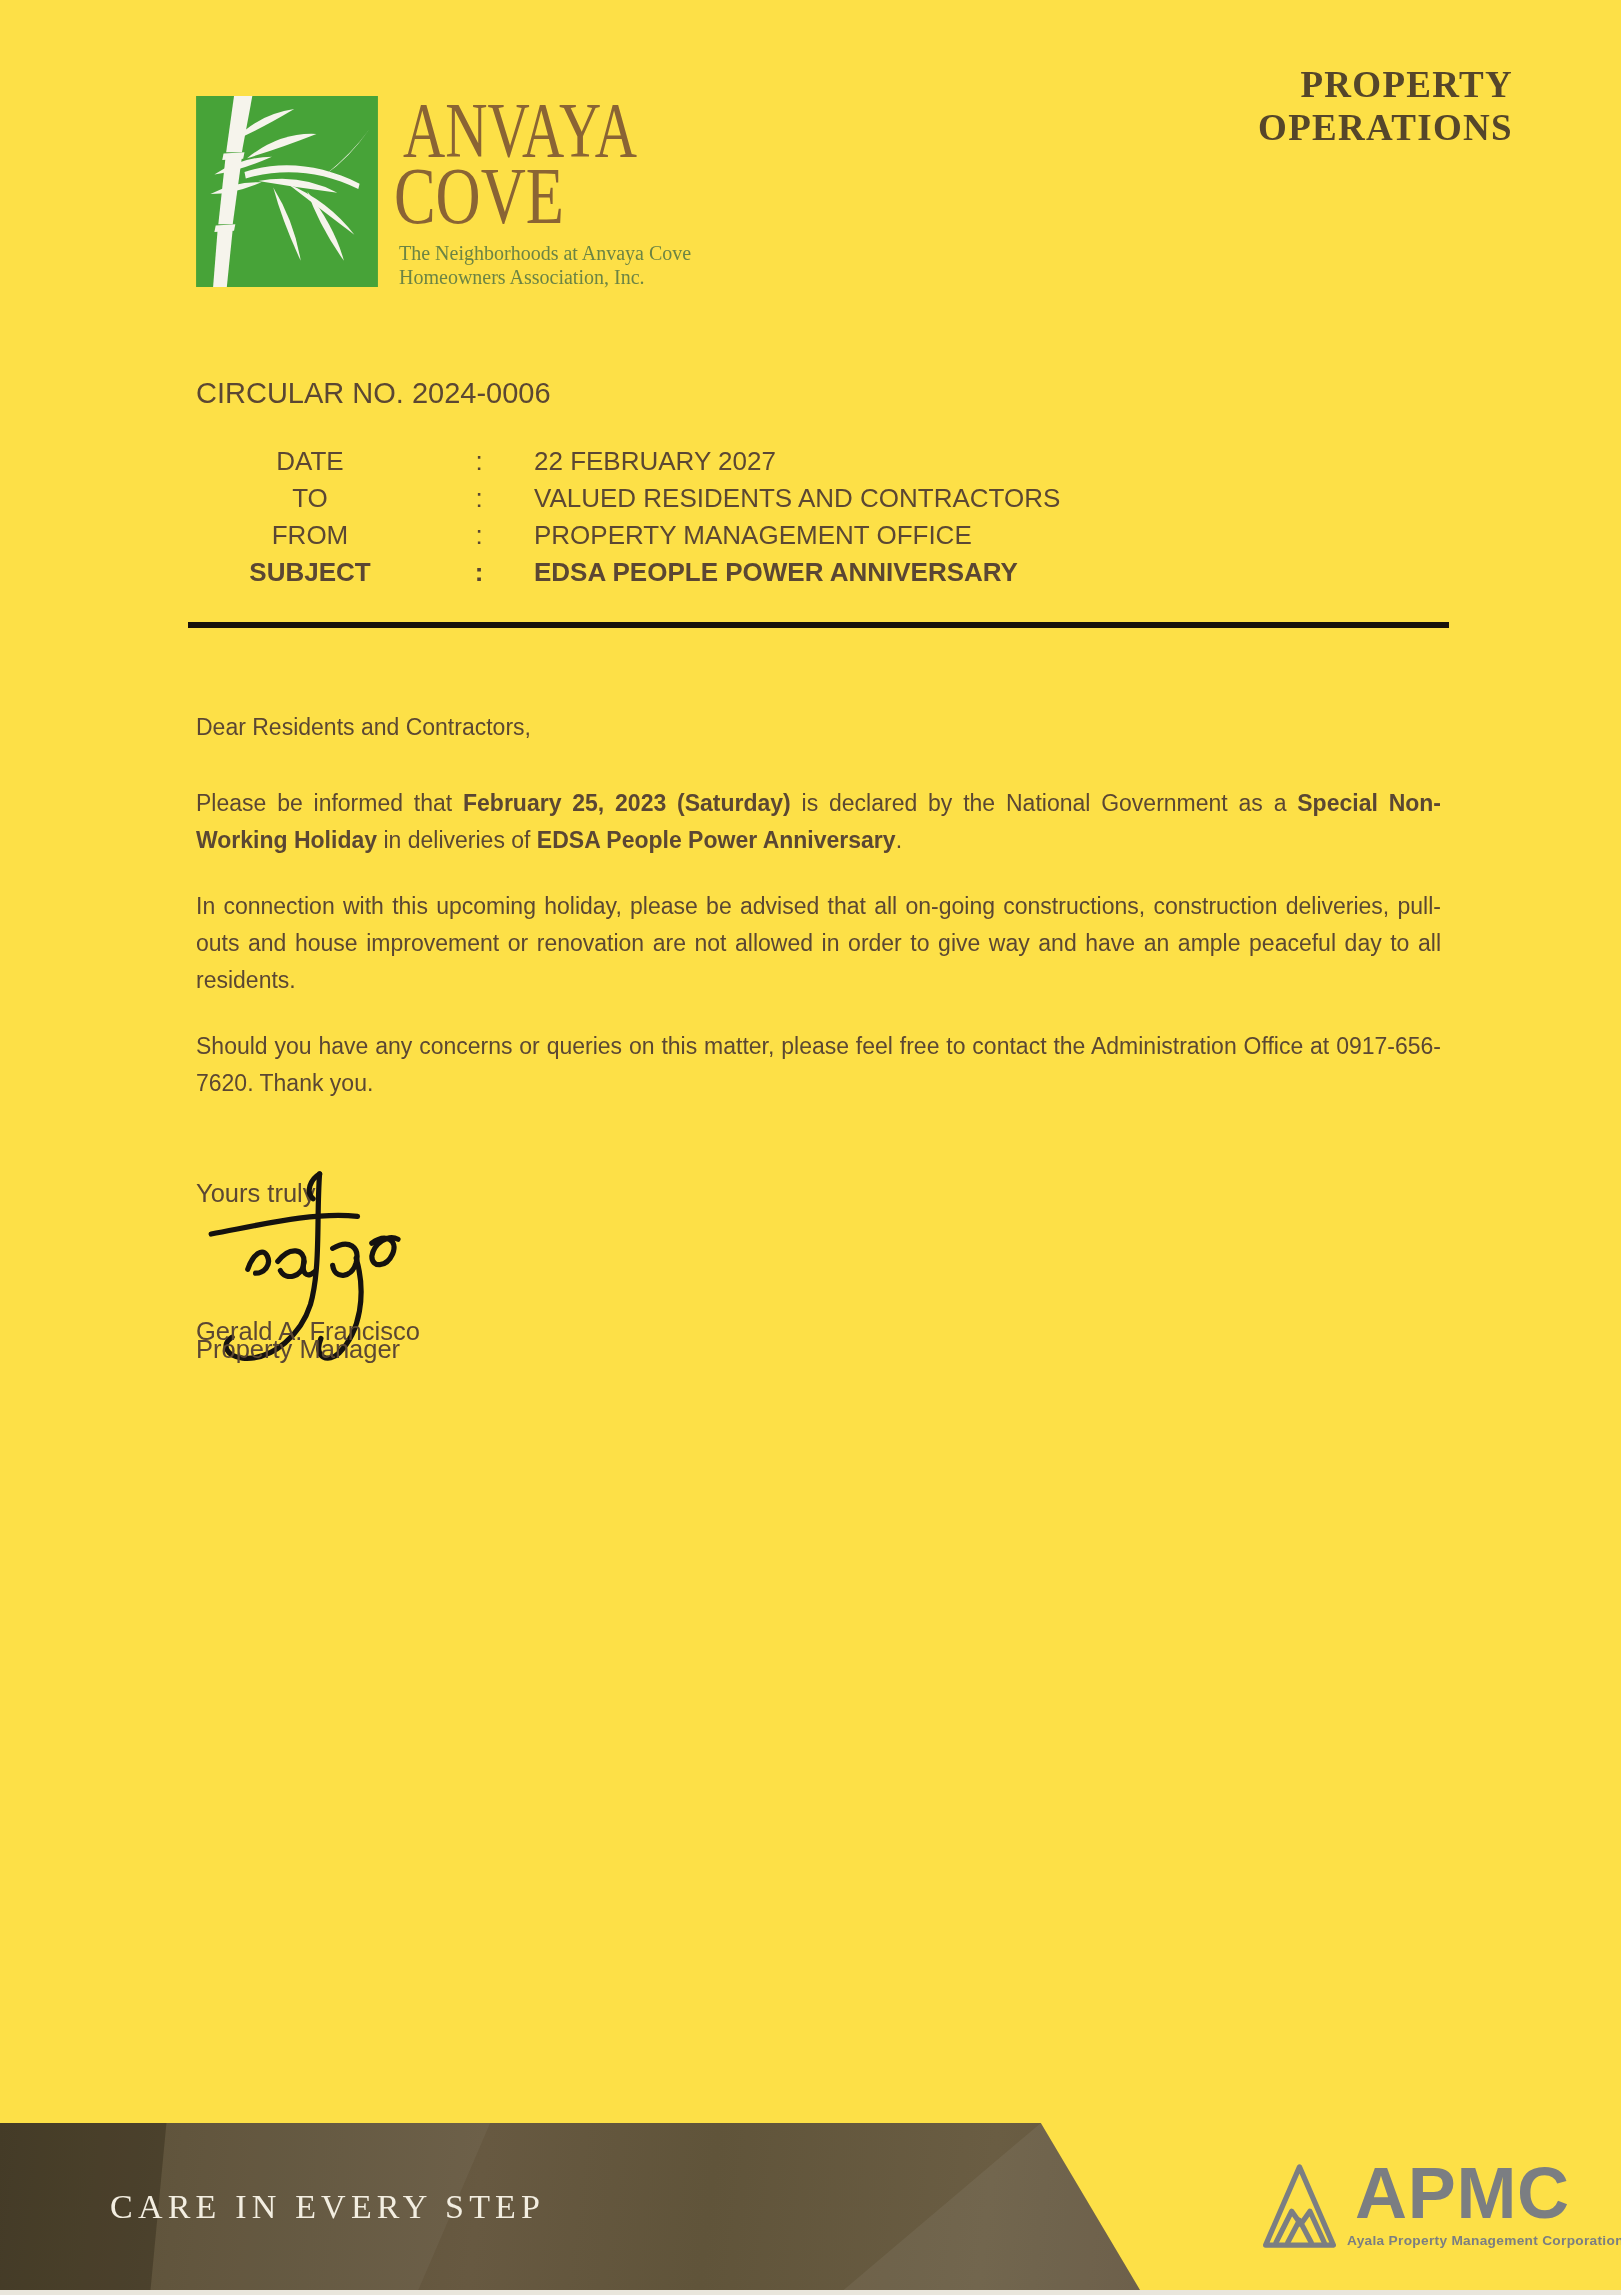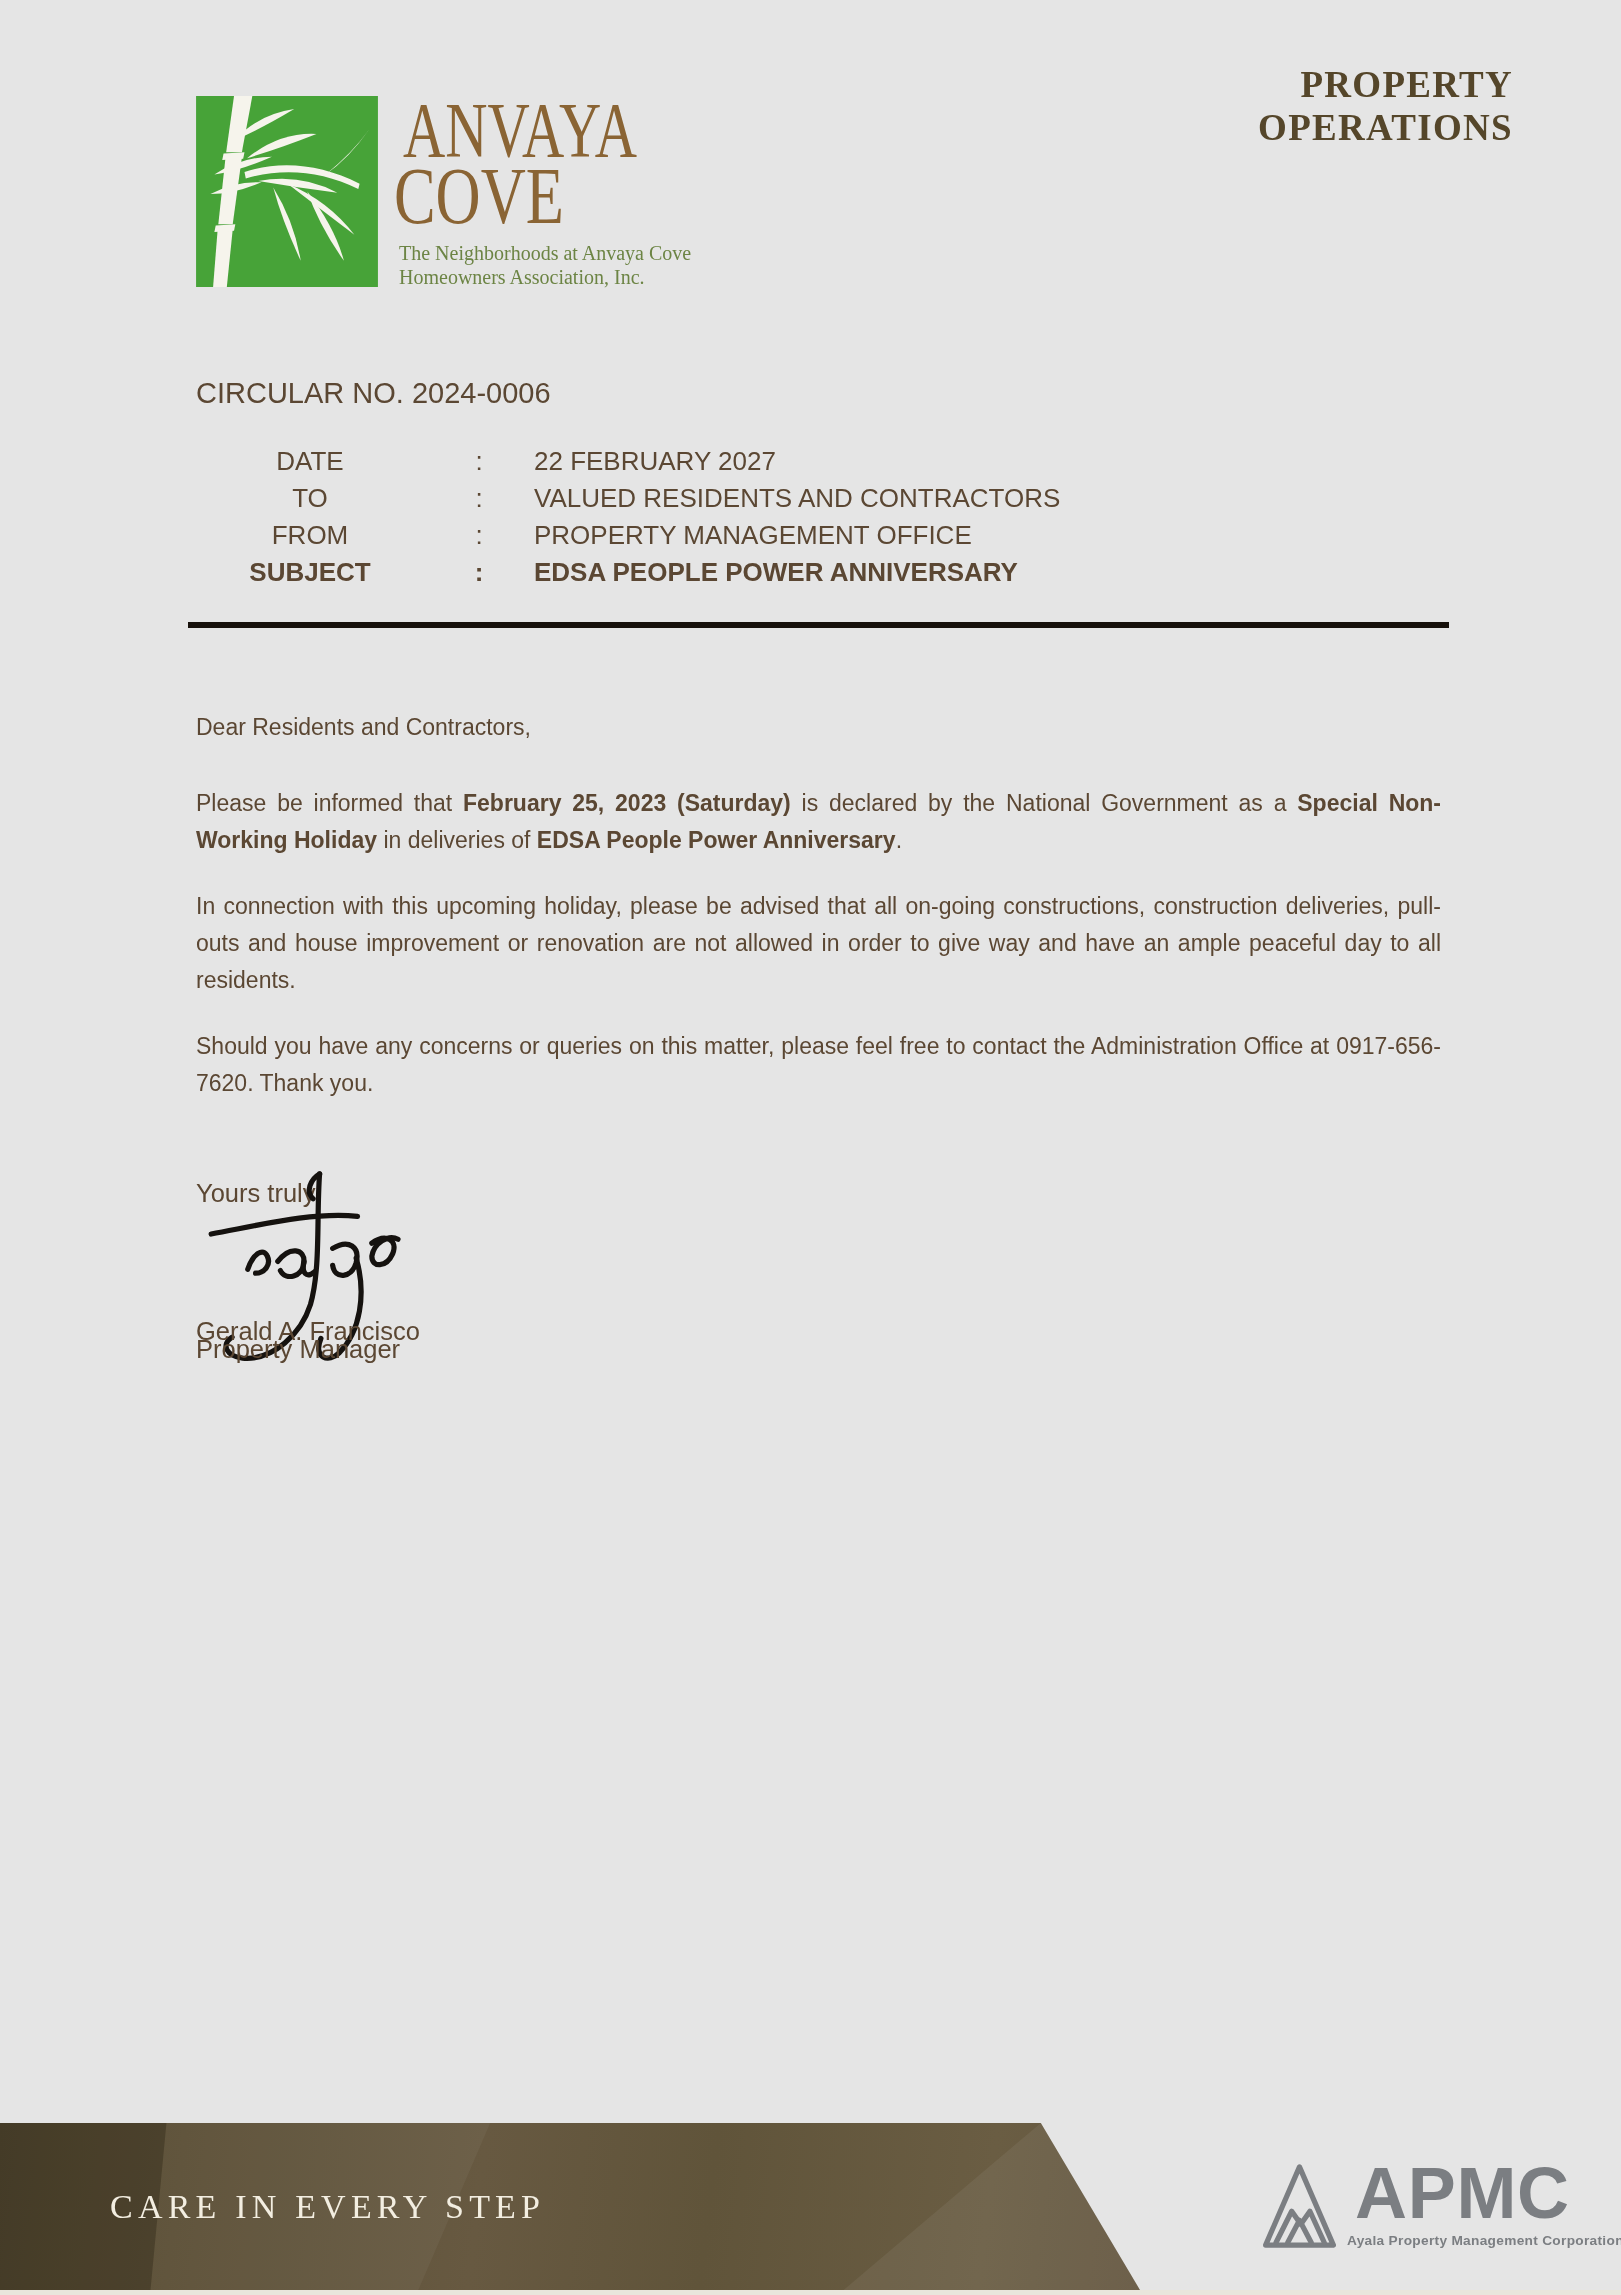--- a/index.html
+++ b/index.html
@@ -1,18 +1,18 @@
 <!DOCTYPE html>
 <html style="font-size:10.5px"><head>
 <meta charset="utf-8">
 <style>
   html,body { margin:0; padding:0; background:#d8d5cc; }
   .page {
     position:relative; width:1622px; height:2295px;
-    background:#e5e5e5; overflow:hidden;
+    background:#fde047; overflow:hidden;
     color:#5b4733;
     font-family:"Liberation Sans", sans-serif;
   }
   
   .brand-mark { position:absolute; left:196px; top:96px; width:182px; height:191px; }
   .brand-name-1 {
     position:absolute; left:403px; top:90px;
     font-family:"Liberation Serif", serif; font-size:79px; line-height:79px;
     color:#8a6434; transform:scaleX(.74); transform-origin:left top; white-space:nowrap;
   }

